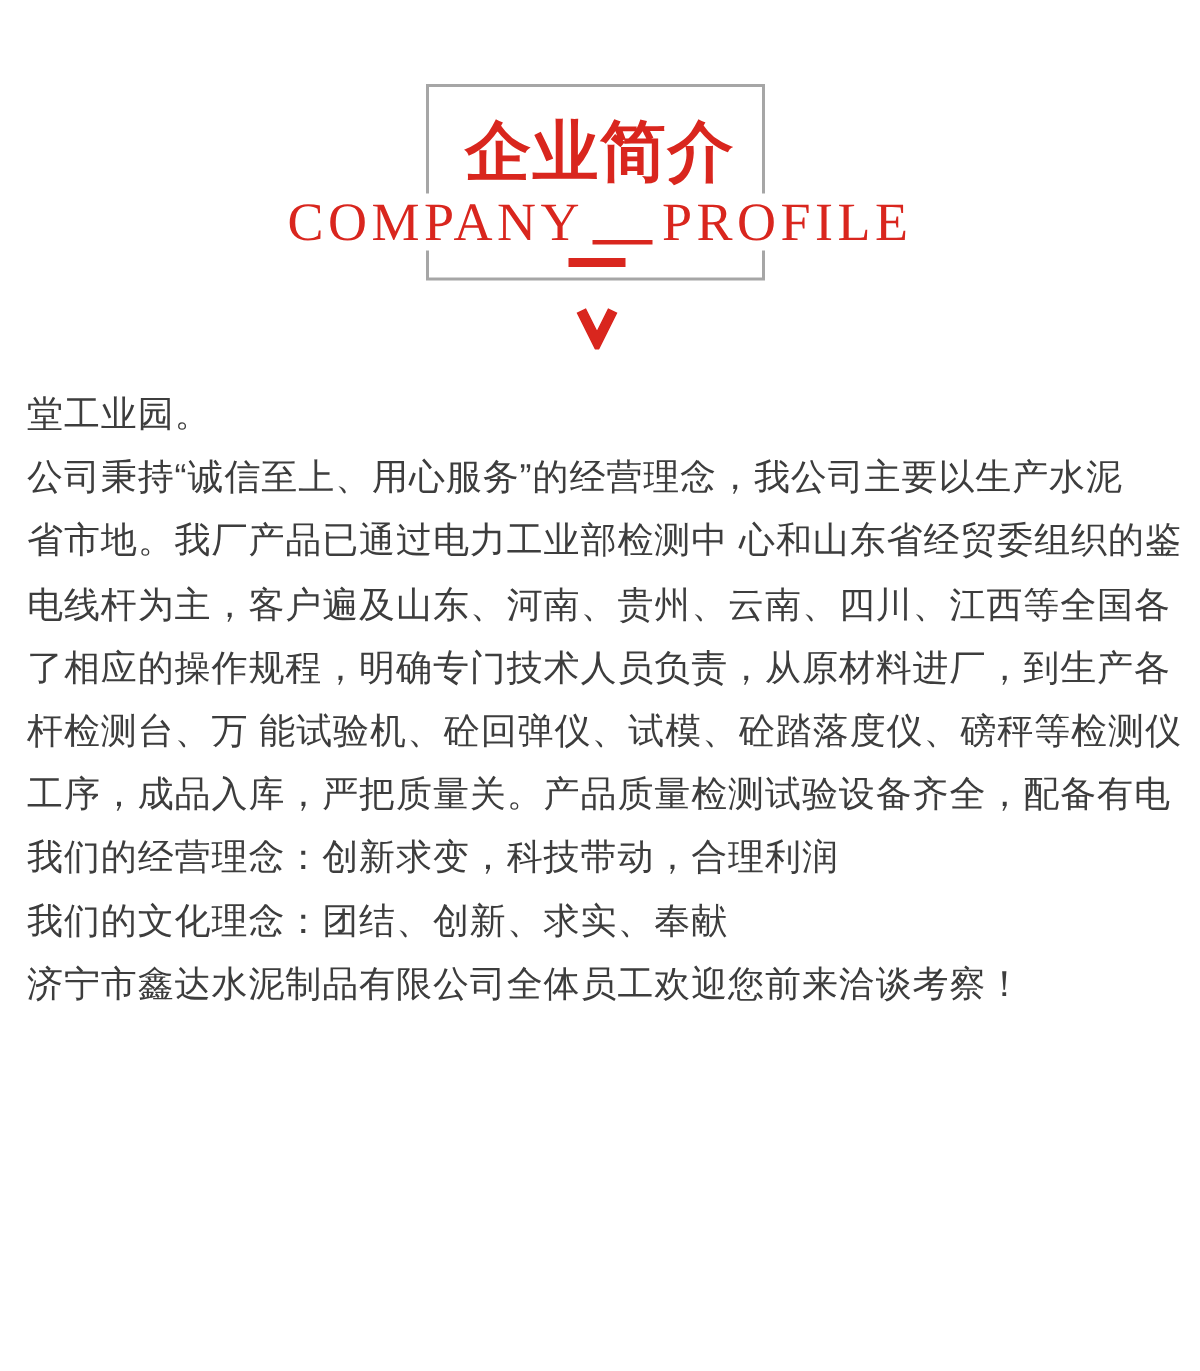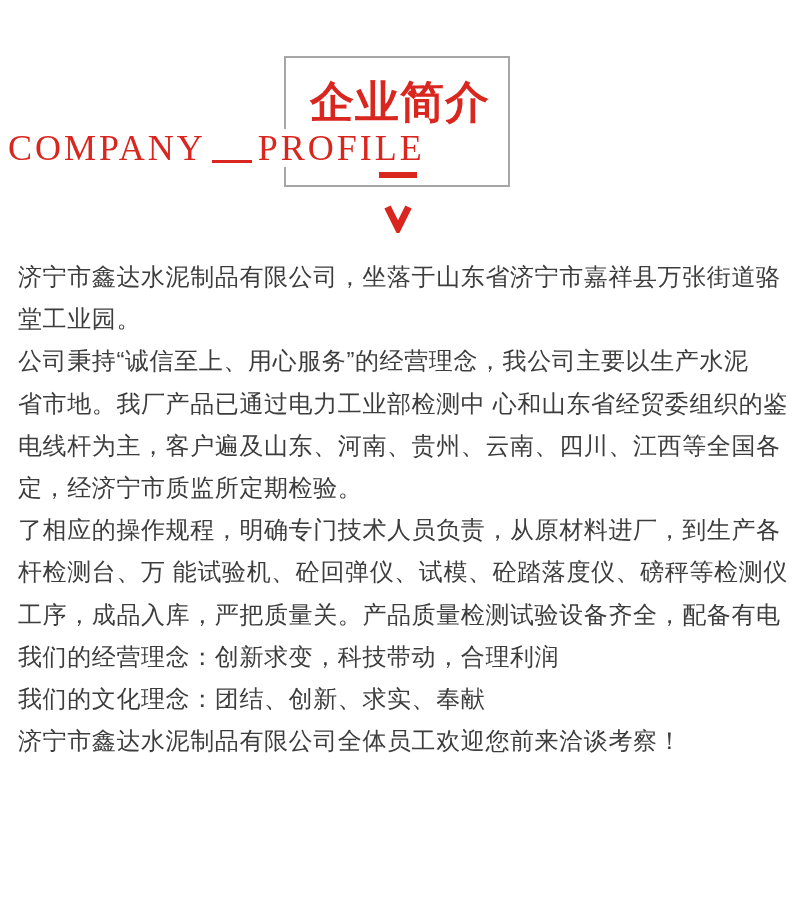--- a/index.html
+++ b/index.html
@@ -34,21 +34,21 @@
     font-size: 44px;
     line-height: 56px;
     letter-spacing: 1px;
     color: var(--accent-red, #d9261e);
     white-space: nowrap;
   }
   .subtitle {
     position: absolute;
     left: 0; top: 129px;
     width: 800px;
-    text-align: left;
+    text-align: center;
     font-family: "Liberation Serif", serif;
     font-size: 36px;
     line-height: 38px;
     letter-spacing: 3px;
     color: var(--accent-red, #d9261e);
     white-space: nowrap;
   }
   .subtitle-bg {
     display: inline-block;
     background: #ffffff;
@@ -104,26 +104,24 @@
     <div class="accent-bar"></div>
 
     <div class="chevron">
       <svg width="28" height="30" viewBox="0 0 28 30">
         <path d="M3.5 4 L14 25 L24.5 4" fill="none" stroke="#d9261e" stroke-width="7"></path>
       </svg>
     </div>
   </div>
 
   <div class="profile">
-      <div class="tline">济宁市鑫达水泥制品有限公司，坐落于山东省济宁市嘉祥县万张街道骆</div>
       <div class="tline">堂工业园。</div>
       <div class="tline">公司秉持“诚信至上、用心服务”的经营理念，我公司主要以生产水泥</div>
       <div class="tline">省市地。我厂产品已通过电力工业部检测中 心和山东省经贸委组织的鉴</div>
       <div class="tline">电线杆为主，客户遍及山东、河南、贵州、云南、四川、江西等全国各</div>
-      <div class="tline">定，经济宁市质监所定期检验。</div>
       <div class="tline">了相应的操作规程，明确专门技术人员负责，从原材料进厂，到生产各</div>
       <div class="tline">杆检测台、万 能试验机、砼回弹仪、试模、砼踏落度仪、磅秤等检测仪</div>
       <div class="tline">工序，成品入库，严把质量关。产品质量检测试验设备齐全，配备有电</div>
       <div class="tline">我们的经营理念：创新求变，科技带动，合理利润</div>
       <div class="tline">我们的文化理念：团结、创新、求实、奉献</div>
       <div class="tline">济宁市鑫达水泥制品有限公司全体员工欢迎您前来洽谈考察！</div>
     </div>
 
 </div>
 

